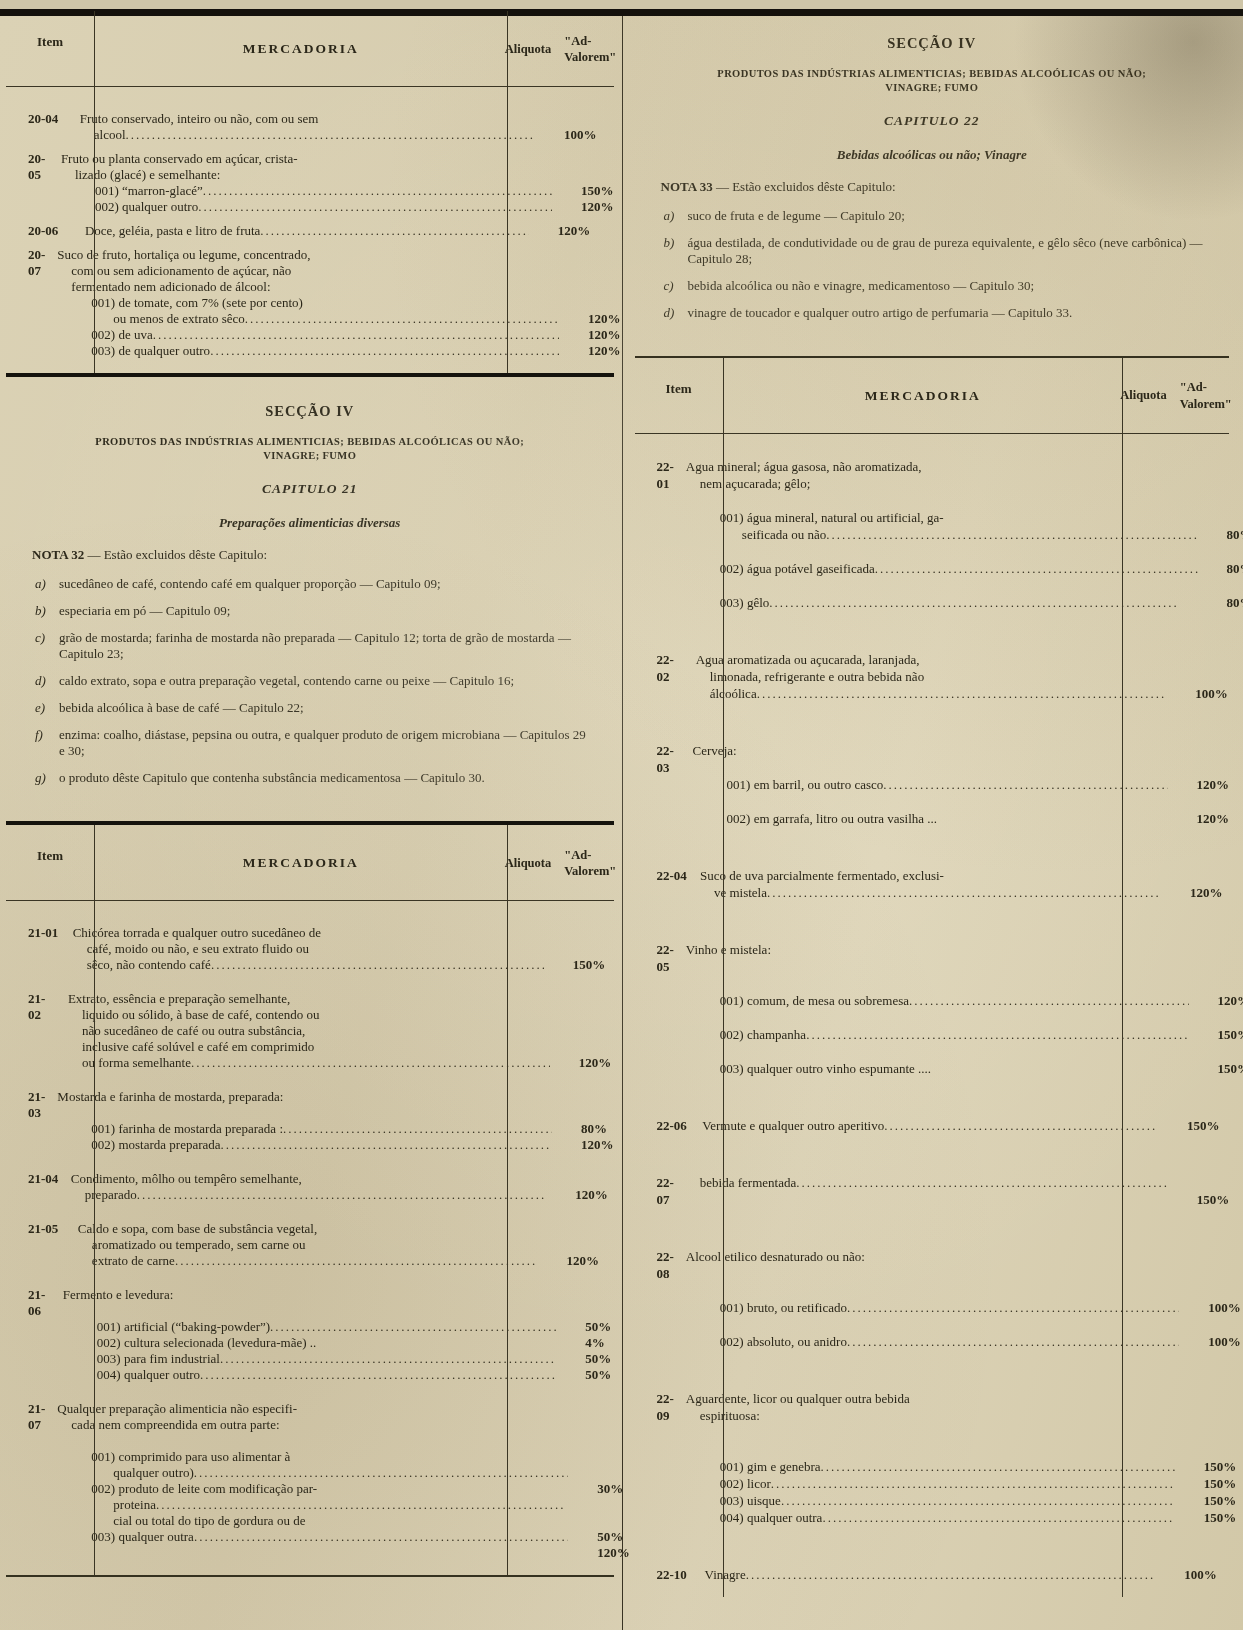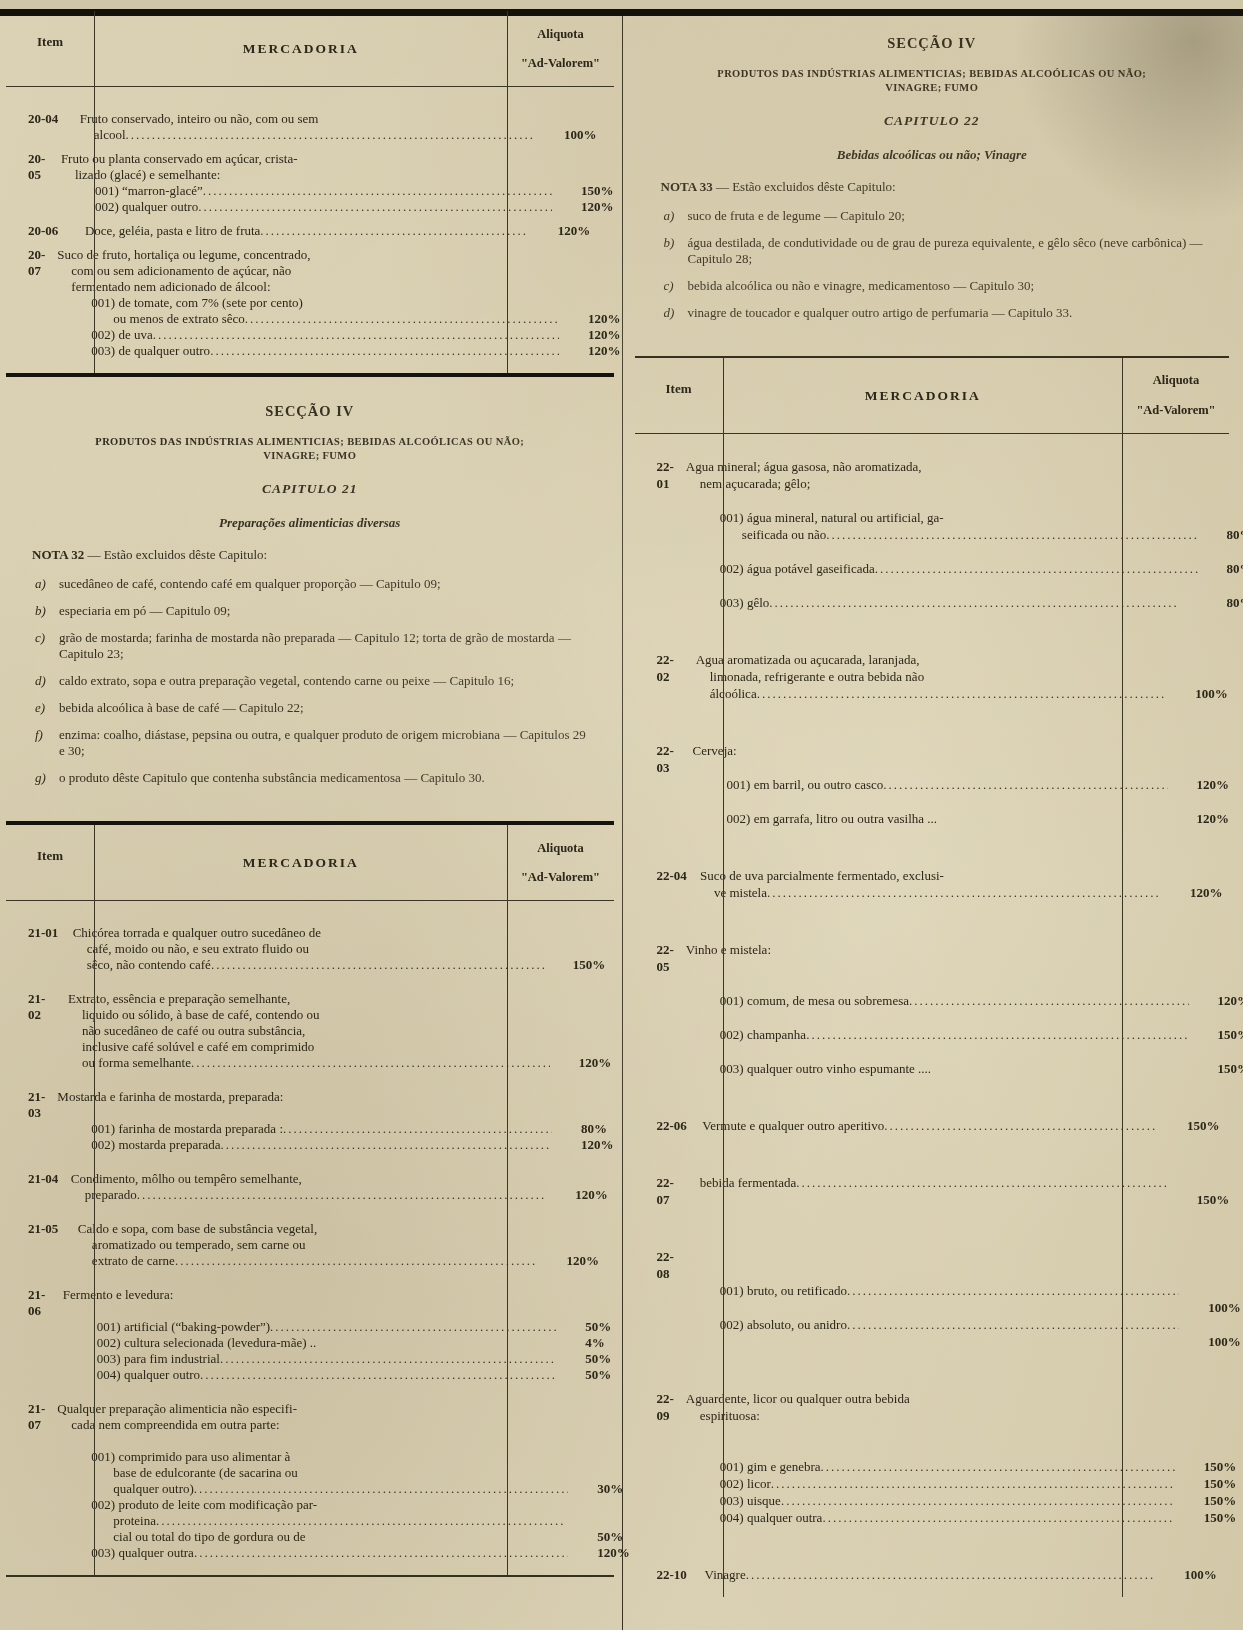--- a/index.html
+++ b/index.html
@@ -25,21 +25,21 @@
   .t-ch21{border-top:4px solid #15130d;border-bottom:2px solid #35311f;}
   .t-ch22{border-top:2px solid #35311f;}
   .vline{position:absolute;top:0;bottom:0;width:1px;background:#3a3524;}
   .v1{left:88px;}
   .v2{right:106px;}
   .thead{display:flex;align-items:stretch;border-bottom:1px solid #3a3524;height:76px;}
   .th-item{width:88px;display:flex;align-items:center;justify-content:center;
            font-weight:bold;font-size:13px;padding-bottom:14px;}
   .th-merc{flex:1;display:flex;align-items:center;justify-content:center;
            font-weight:bold;font-size:13.5px;letter-spacing:2px;}
-  .th-aliq{width:106px;display:flex;flex-direction:column;align-items:center;
+  .th-aliq{width:106px;display:flex;flex-direction:row;align-items:center;
            justify-content:center;gap:13px;font-weight:bold;font-size:12.5px;text-align:left;}
   .tbody{padding:24px 0 14px;}
   .entry{display:flex;justify-content:space-between;}
   .t-ch20 .entry{margin-bottom:8px;}
   .t-ch21 .entry{margin-bottom:18px;}
   .t-ch22 .entry{margin-bottom:40px;}
   .t-ch22{line-height:17px;}
   .entry:last-child{margin-bottom:0;}
   .c-item{width:88px;padding-left:22px;font-weight:bold;}
   .c-desc{flex:1;padding:0 5px 0 12px;}
@@ -386,23 +386,20 @@
                   <div class="dline ind1">
                     <span class="dtext">cada nem compreendida em outra parte:</span>
                   </div>
                   <div class="dline ind0">
                     <span class="dtext">&nbsp;</span>
                   </div>
                   <div class="dline ind2">
                     <span class="dtext">001) comprimido para uso alimentar à</span>
                   </div>
                   <div class="dline ind3">
-                    <span class="dtext">base de edulcorante (de sacarina ou</span>
-                  </div>
-                  <div class="dline ind3">
                     <span class="dtext">qualquer outro)</span>
                     <span class="dots"></span>
                   </div>
                   <div class="dline ind2">
                     <span class="dtext">002) produto de leite com modificação par-</span>
                   </div>
                   <div class="dline ind3">
                     <span class="dtext">proteina</span>
                     <span class="dots"></span>
                   </div>
@@ -647,20 +644,23 @@
                 </div>
                 <div class="c-rate">
                   <div class="rline">&nbsp;</div>
                   <div class="rline">150%</div>
                 </div>
               </div>
               <div class="entry">
                 <div class="c-item">22-08</div>
                 <div class="c-desc">
                   <div class="dline ind0">
+                    <span class="dtext">Alcool etilico desnaturado ou não:</span>
+                  </div>
+                  <div class="dline ind0">
                     <span class="dtext">&nbsp;</span>
                   </div>
                   <div class="dline ind0">
                     <span class="dtext">&nbsp;</span>
                   </div>
                   <div class="dline ind2">
                     <span class="dtext">001) bruto, ou retificado</span>
                     <span class="dots"></span>
                   </div>
                   <div class="dline ind0">

